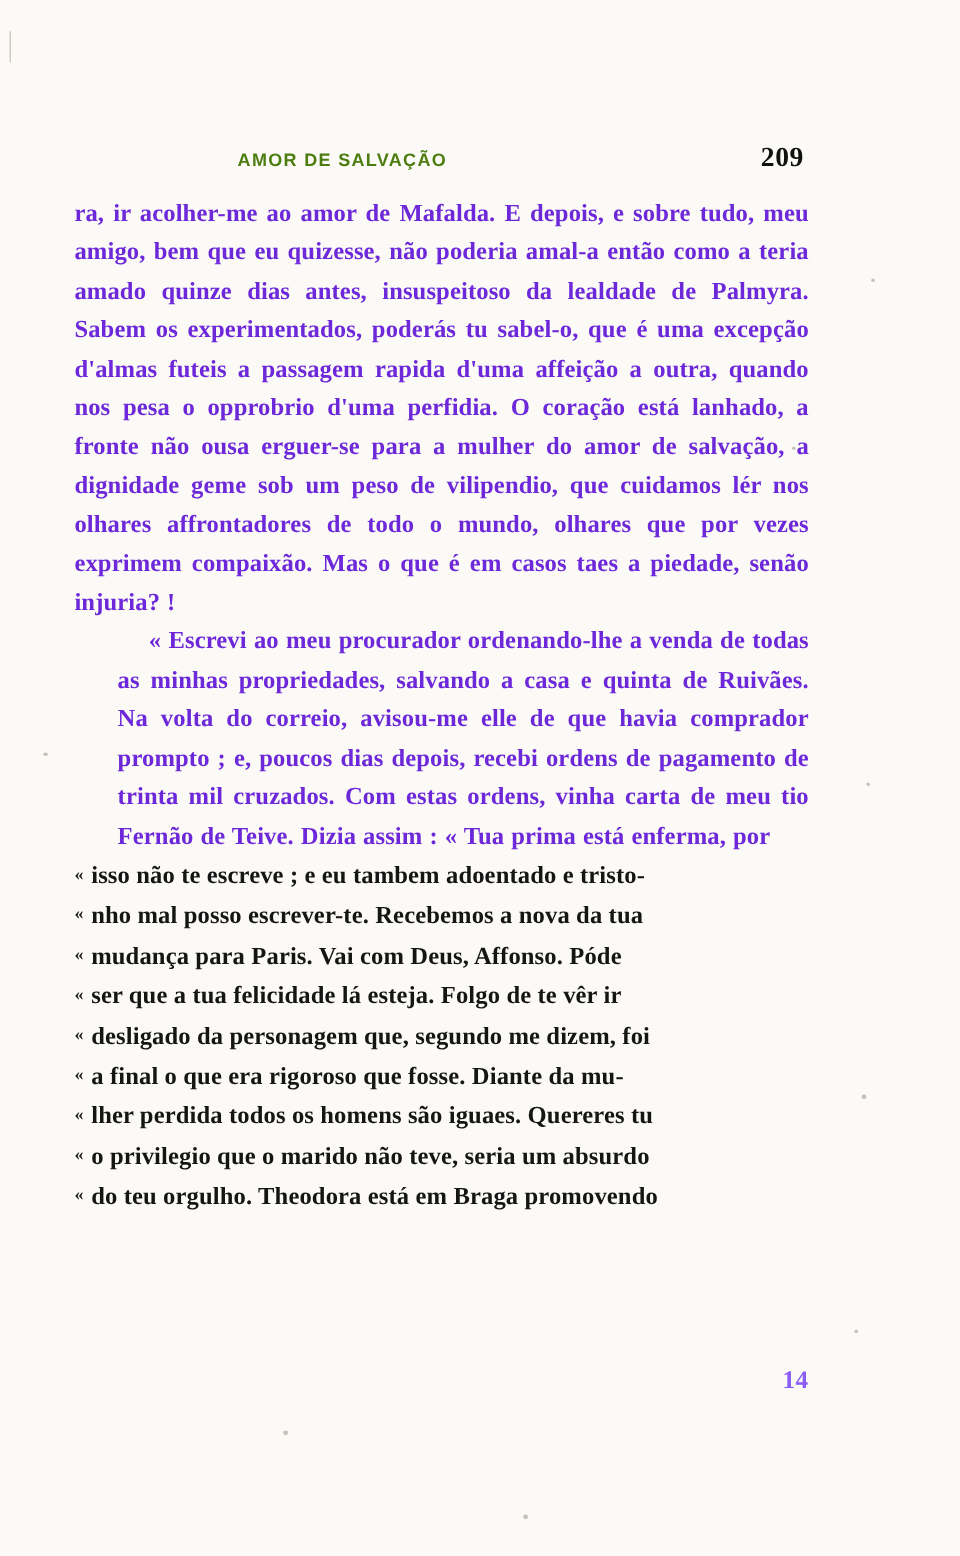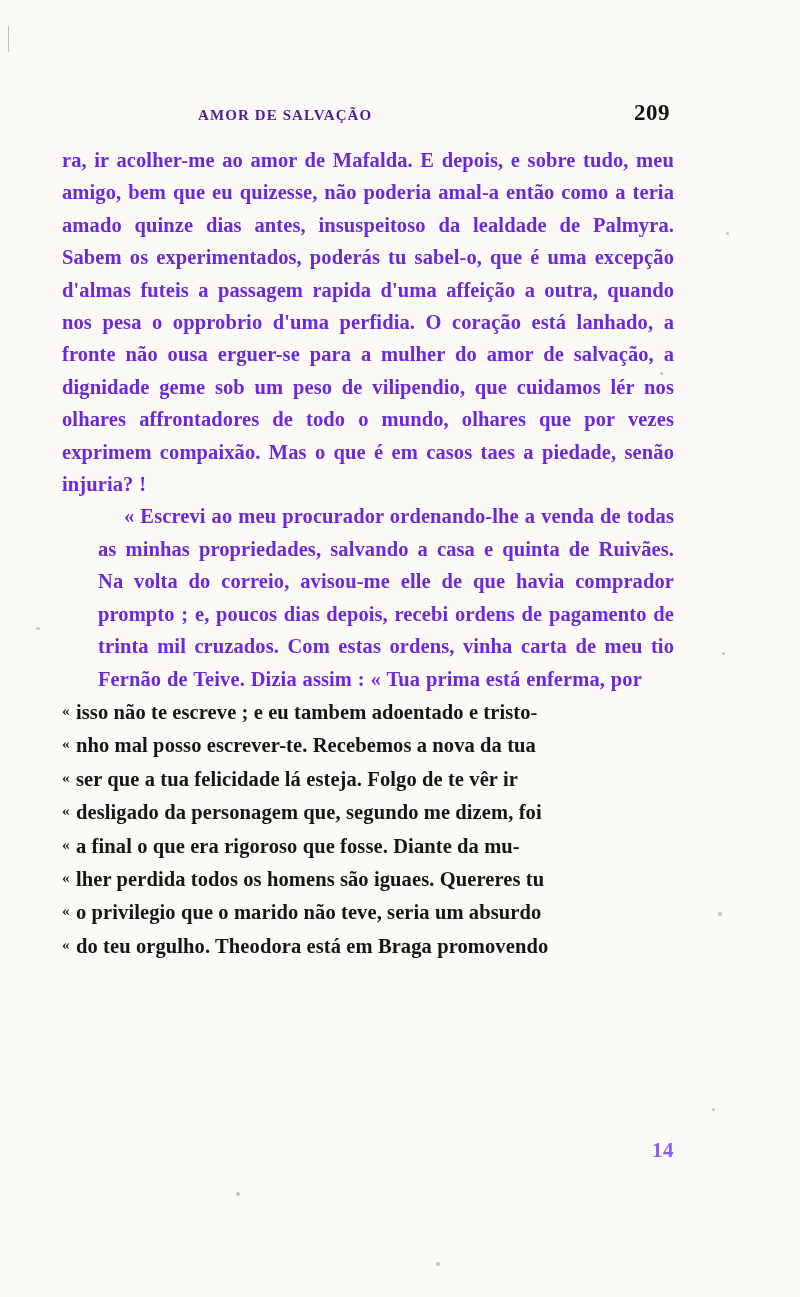--- a/index.html
+++ b/index.html
@@ -51,32 +51,33 @@
   }
 
   .running-head {
     display: flex;
     align-items: baseline;
     justify-content: space-between;
     margin-bottom: 18px;
     padding: 0 4px 0 136px;
   }
   .head-title {
-    font-family: Liberation Serif, serif;
+    font-family: Liberation Sans, sans-serif;
     font-weight: bold;
     font-size: 15px;
     letter-spacing: 1.1px;
-    color: #4c1d95;
+    color: #4d7c0f;
   }
   .head-folio {
     font-family: "Liberation Serif", serif;
     font-weight: bold;
     font-size: 23px;
     color: #111;
     letter-spacing: .5px;
+    margin-top: 18px;
   }
 
   .body-text p {
     margin: 0;
     font-size: 20.5px;
     line-height: 32.4px;
     text-align: justify;
     text-align-last: left;
     color: #6d28d9;
     font-weight: 600;
@@ -147,20 +148,21 @@
       <span class="head-folio">209</span>
     </div>
 
     <div class="body-text">
       <p>ra, ir acolher-me ao amor de Mafalda. E depois, e sobre tudo, meu amigo, bem que eu quizesse, não poderia amal-a então como a teria amado quinze dias antes, insuspeitoso da lealdade de Palmyra. Sabem os experimentados, poderás tu sabel-o, que é uma excepção d'almas futeis a passagem rapida d'uma affeição a outra, quando nos pesa o opprobrio d'uma perfidia. O coração está lanhado, a fronte não ousa erguer-se para a mulher do amor de salvação, a dignidade geme sob um peso de vilipendio, que cuidamos lér nos olhares affrontadores de todo o mundo, olhares que por vezes exprimem compaixão. Mas o que é em casos taes a piedade, senão injuria? !</p>
       <p class="indent">« Escrevi ao meu procurador ordenando-lhe a venda de todas as minhas propriedades, salvando a casa e quinta de Ruivães. Na volta do correio, avisou-me elle de que havia comprador prompto ; e, poucos dias depois, recebi ordens de pagamento de trinta mil cruzados. Com estas ordens, vinha carta de meu tio Fernão de Teive. Dizia assim : « Tua prima está enferma, por</p>
 
       <ul class="quoted-lines">
         <li><span class="qmark">«</span><span>isso não te escreve ; e eu tambem adoentado e tristo-</span></li>
         <li><span class="qmark">«</span><span>nho mal posso escrever-te. Recebemos a nova da tua</span></li>
+        <li><span class="qmark">«</span><span>mudança para Paris. Vai com Deus, Affonso. Póde</span></li>
         <li><span class="qmark">«</span><span>ser que a tua felicidade lá esteja. Folgo de te vêr ir</span></li>
         <li><span class="qmark">«</span><span>desligado da personagem que, segundo me dizem, foi</span></li>
         <li><span class="qmark">«</span><span>a final o que era rigoroso que fosse. Diante da mu-</span></li>
         <li><span class="qmark">«</span><span>lher perdida todos os homens são iguaes. Quereres tu</span></li>
         <li><span class="qmark">«</span><span>o privilegio que o marido não teve, seria um absurdo</span></li>
         <li><span class="qmark">«</span><span>do teu orgulho. Theodora está em Braga promovendo</span></li>
       </ul>
     </div>
   </div>
 

